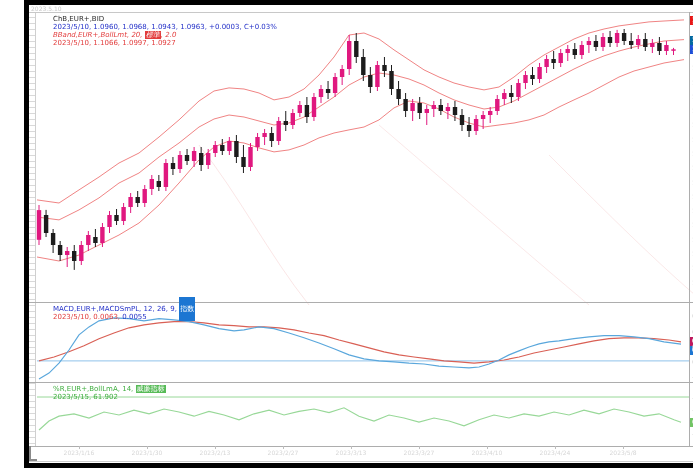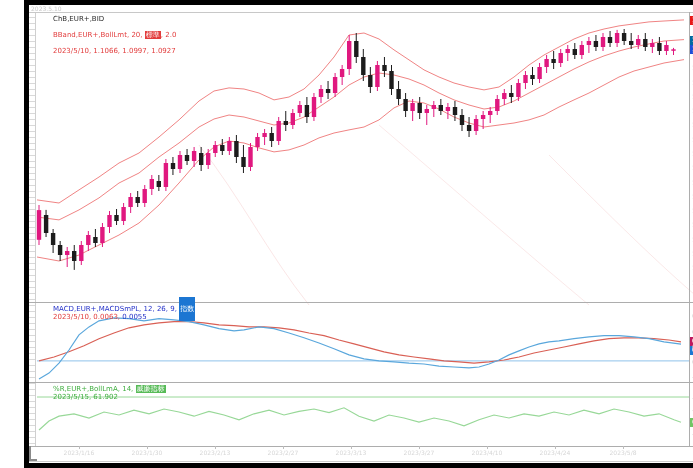--- a/index.html
+++ b/index.html
@@ -231,22 +231,23 @@
 
   <div class="hline" style="top:7px;background:#c8c8c8;"></div>
   <div class="hline" style="top:297px;"></div>
   <div class="hline" style="top:377px;"></div>
   <div class="hline" style="top:441px;"></div>
   <div class="hline" style="top:456px;background:#cccccc;"></div>
   <div class="vline" style="left:660px;height:434px;"></div>
   <div class="bracket"></div>
 
   <div class="info c-black" style="top:10px;">ChB,EUR+,BID</div>
-  <div class="info c-red" style="top:26px;"><span>BBand,EUR+,BollLmt, 20, </span><span class="hl-red">標準</span><span>, 2.0</span></div>
-  <div class="info c-red" style="top:42px;">2023/5/10, 1.1066, 1.0997, 1.0927</div>
+  <div class="info c-blue" style="top:18px;">2023/5/10, 1.0960, 1.0968, 1.0943, 1.0963, +0.0003, C+0.03%</div>
+  <div class="info c-red" style="top:26px;font-style:italic;"><span>BBand,EUR+,BollLmt, 20, </span><span class="hl-red">標準</span><span>, 2.0</span></div>
+  <div class="info c-red" style="top:34px;">2023/5/10, 1.1066, 1.0997, 1.0927</div>
 
   <div class="info c-blue" style="top:300px;"><span>MACD,EUR+,MACDSmPL, 12, 26, 9, </span><span class="hl-blue">指数</span></div>
   <div class="info" style="top:308px;"><span class="c-red">2023/5/10, 0.0063,</span><span class="c-blue"> 0.0055</span></div>
 
   <div class="info c-green" style="top:380px;text-align:center;"><span>%R,EUR+,BollLmA, 14, </span><span class="hl-green">威廉指标</span></div>
   <div class="info c-green" style="top:388px;">2023/5/15, 61.902</div>
 
   <div id="badges">
       <div class="badge" style="background: rgb(232, 23, 23); top: 11px;">1.3899</div>
       <div class="badge" style="background: #0369a1; top: 31px;">1.0997</div>

